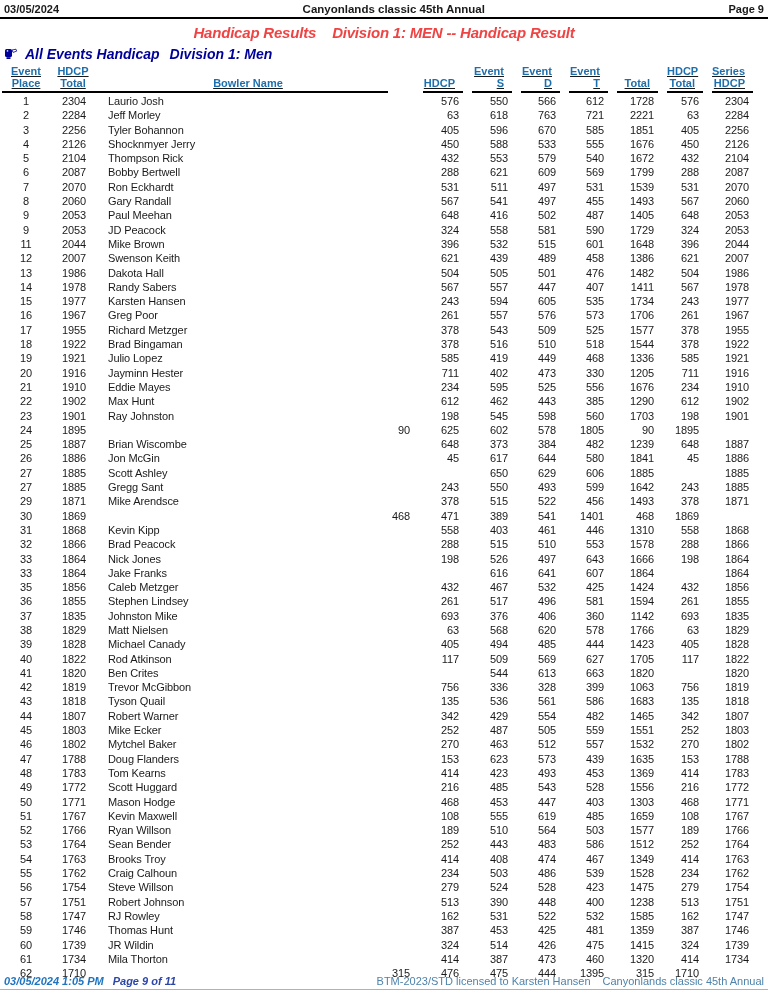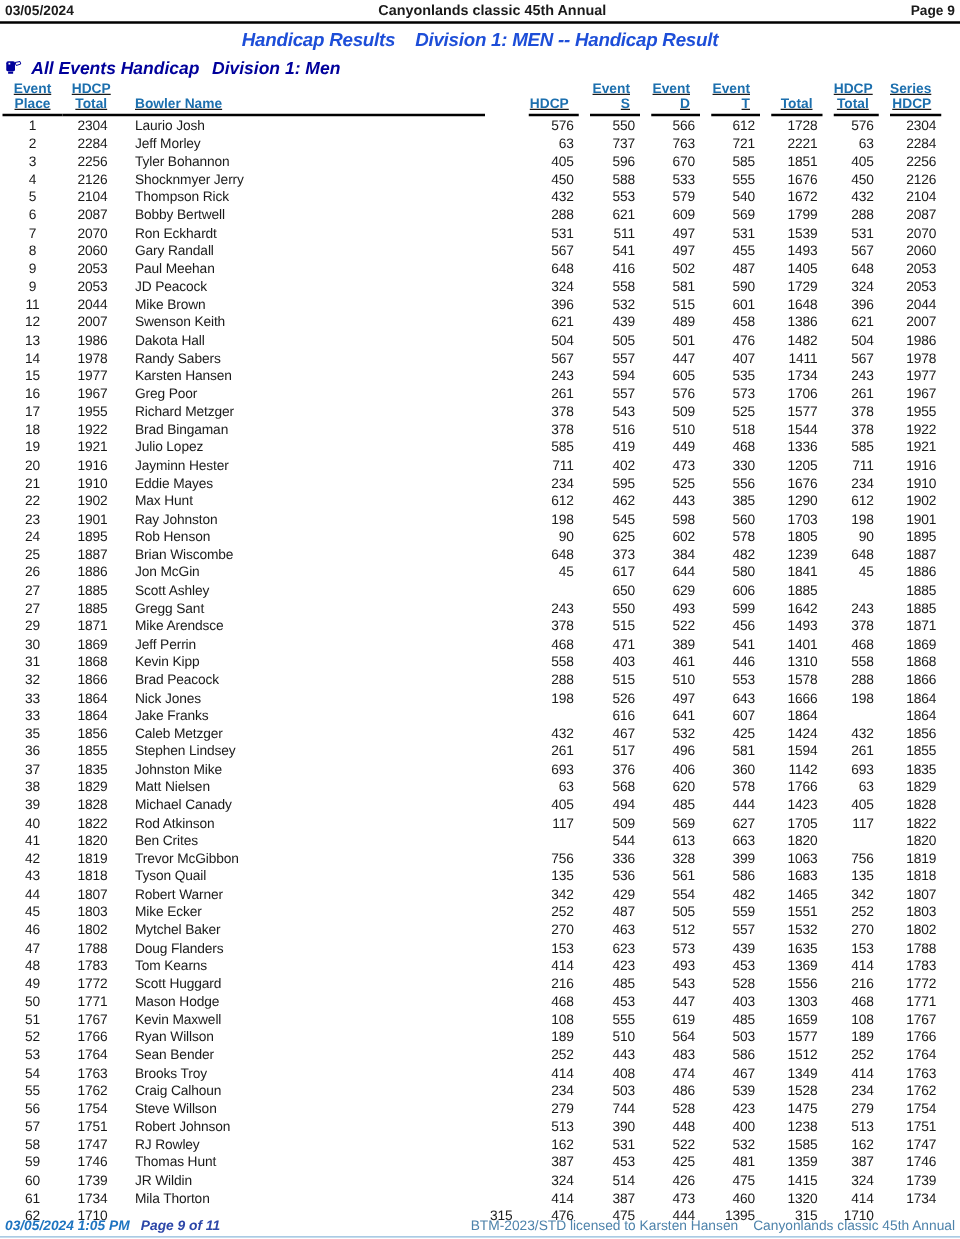--- a/index.html
+++ b/index.html
@@ -7,39 +7,39 @@
     font-family:"Liberation Sans", sans-serif; color:#1a1a1a; }
   .page { position:relative; width:768px; height:991px; display:flex; flex-direction:column; }
 
   
   .tophead { display:flex; justify-content:space-between; align-items:flex-end;
     padding:3px 4px 2px 4px; border-bottom:2px solid #000; font-weight:bold; font-size:11px; }
   .tophead .center { font-size:11.5px; }
 
   
   .rtitle { text-align:center; margin-top:5px; font-size:15px; font-weight:bold;
-    font-style:italic; color:#1d4ed8; letter-spacing:-0.2px; }
+    font-style:italic; color:#ef4444; letter-spacing:-0.2px; }
   .rtitle span { display:inline-block; }
   .rtitle .gap { width:16px; }
 
   
   .section { display:flex; align-items:center; margin:5px 0 2px 4px;
     font-size:14px; font-weight:bold; font-style:italic; color:#00009b; }
   .section .icon { width:14px; height:12px; margin-right:7px; display:inline-flex; }
   .section .gap { width:10px; }
 
   
   .grid { display:grid; grid-template-columns:48px 46px 1fr 49px 49px 48px 48px 50px 45px 50px; }
   .thead { padding-left:2px; padding-right:15px; margin-top:1px;text-decoration:underline; }
   .hcell { display:flex; flex-direction:column; justify-content:flex-end;
     font-size:11px; font-weight:bold; color:#1c6fae; line-height:12px; padding-bottom:2px; }
   .hcell span { display:block; }
   .h0 { text-align:center; border-bottom:2px solid #000; }
   .h1 { text-align:center; border-bottom:2px solid #000; }
-  .h2 { text-align:left; padding-left:12px; border-bottom:2px solid #000; margin-right:26px; }
+  .h2 { text-align:center; padding-left:12px; border-bottom:2px solid #000; margin-right:26px; }
   .h3,.h4,.h5,.h6,.h7,.h8,.h9 { text-align:right; padding-right:8px;
     border-bottom:2px solid #000; margin-left:9px; }
 
   .tbody { padding-left:2px; padding-right:15px; margin-top:1px; }
   .trow { display:grid; grid-template-columns:48px 46px 1fr 49px 49px 48px 48px 50px 45px 50px;
     height:14.3px; line-height:14.3px; font-size:11px; letter-spacing:-0.1px; }
   .cell { white-space:nowrap; overflow:hidden; }
   .c0 { text-align:center; }
   .c1 { text-align:right; padding-right:10px; }
   .c2 { text-align:left; padding-left:12px; }
@@ -135,21 +135,21 @@
         <div class="cell c6">612</div>
         <div class="cell c7">1728</div>
         <div class="cell c8">576</div>
         <div class="cell c9">2304</div>
       </div>
       <div class="trow">
         <div class="cell c0">2</div>
         <div class="cell c1">2284</div>
         <div class="cell c2">Jeff Morley</div>
         <div class="cell c3">63</div>
-        <div class="cell c4">737</div>
+        <div class="cell c4">618</div>
         <div class="cell c5">763</div>
         <div class="cell c6">721</div>
         <div class="cell c7">2221</div>
         <div class="cell c8">63</div>
         <div class="cell c9">2284</div>
       </div>
       <div class="trow">
         <div class="cell c0">3</div>
         <div class="cell c1">2256</div>
         <div class="cell c2">Tyler Bohannon</div>
@@ -397,21 +397,20 @@
         <div class="cell c4">545</div>
         <div class="cell c5">598</div>
         <div class="cell c6">560</div>
         <div class="cell c7">1703</div>
         <div class="cell c8">198</div>
         <div class="cell c9">1901</div>
       </div>
       <div class="trow">
         <div class="cell c0">24</div>
         <div class="cell c1">1895</div>
-        <div class="cell c2">Rob Henson</div>
         <div class="cell c3">90</div>
         <div class="cell c4">625</div>
         <div class="cell c5">602</div>
         <div class="cell c6">578</div>
         <div class="cell c7">1805</div>
         <div class="cell c8">90</div>
         <div class="cell c9">1895</div>
       </div>
       <div class="trow">
         <div class="cell c0">25</div>
@@ -469,21 +468,20 @@
         <div class="cell c4">515</div>
         <div class="cell c5">522</div>
         <div class="cell c6">456</div>
         <div class="cell c7">1493</div>
         <div class="cell c8">378</div>
         <div class="cell c9">1871</div>
       </div>
       <div class="trow">
         <div class="cell c0">30</div>
         <div class="cell c1">1869</div>
-        <div class="cell c2">Jeff Perrin</div>
         <div class="cell c3">468</div>
         <div class="cell c4">471</div>
         <div class="cell c5">389</div>
         <div class="cell c6">541</div>
         <div class="cell c7">1401</div>
         <div class="cell c8">468</div>
         <div class="cell c9">1869</div>
       </div>
       <div class="trow">
         <div class="cell c0">31</div>
@@ -783,21 +781,21 @@
         <div class="cell c6">539</div>
         <div class="cell c7">1528</div>
         <div class="cell c8">234</div>
         <div class="cell c9">1762</div>
       </div>
       <div class="trow">
         <div class="cell c0">56</div>
         <div class="cell c1">1754</div>
         <div class="cell c2">Steve Willson</div>
         <div class="cell c3">279</div>
-        <div class="cell c4">744</div>
+        <div class="cell c4">524</div>
         <div class="cell c5">528</div>
         <div class="cell c6">423</div>
         <div class="cell c7">1475</div>
         <div class="cell c8">279</div>
         <div class="cell c9">1754</div>
       </div>
       <div class="trow">
         <div class="cell c0">57</div>
         <div class="cell c1">1751</div>
         <div class="cell c2">Robert Johnson</div>

